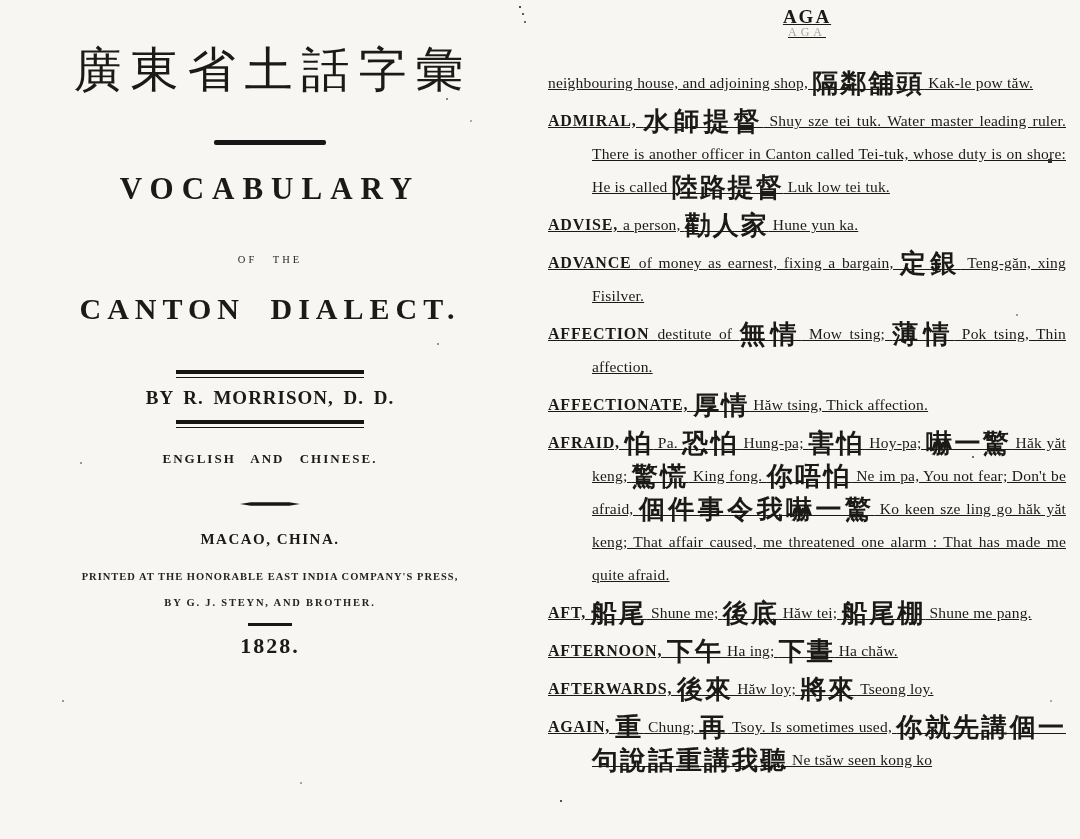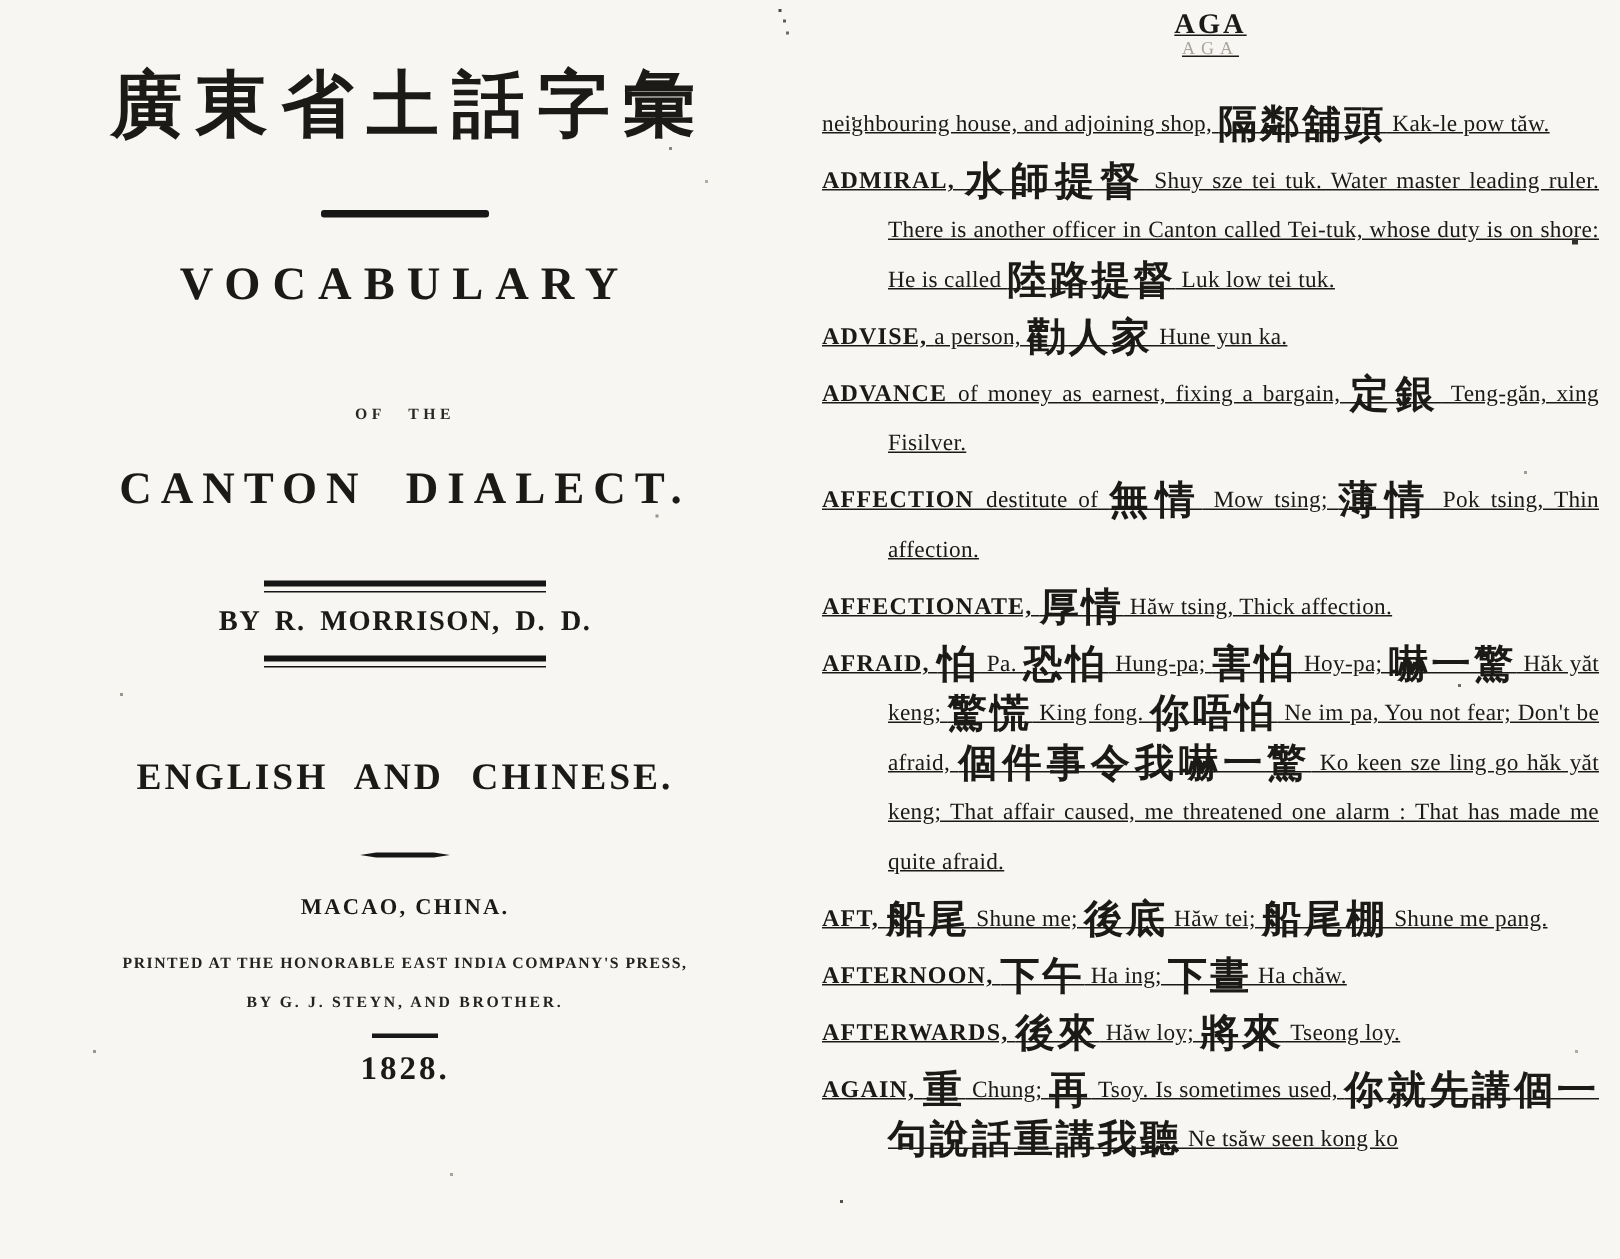--- a/index.html
+++ b/index.html
@@ -11,48 +11,48 @@
     position:relative;
   }
   .spread{display:flex;width:1080px;height:839px;}
   
   .page-left{
     width:540px;box-sizing:border-box;
     text-align:center;position:relative;
     padding-top:38px;
   }
   .zh-title{
-    font-size:48px;font-weight:bold;letter-spacing:9px;
+    font-size:48px;font-weight:normal;letter-spacing:9px;
     white-space:nowrap;margin-left:6px;text-align:center;
   }
   .rule-thick{
     width:112px;height:5px;background:#171717;
     margin:38px auto 0 auto;border-radius:2px;
   }
   .t-vocabulary{
     margin-top:26px;font-size:31px;font-weight:bold;
     letter-spacing:8px;
   }
   .t-ofthe{
-    margin-top:64px;font-size:10.5px;font-weight:bold;
+    margin-top:47px;font-size:10.5px;font-weight:normal;
     letter-spacing:3px;word-spacing:10px;color:#2a2823;
   }
   .t-canton{
     margin-top:27px;font-size:30px;font-weight:bold;
     letter-spacing:6px;word-spacing:12px;
   }
   .rule-double{
     width:188px;margin:44px auto 0 auto;
     border-top:4px solid #151515;border-bottom:1px solid #151515;
     height:3px;
   }
   .rule-double.second{margin-top:11px;}
   .t-byline{margin-top:9px;font-size:19px;font-weight:bold;letter-spacing:1px;word-spacing:4px;}
   .t-part{margin-top:30px;font-size:19px;font-weight:bold;letter-spacing:2px;word-spacing:8px;}
-  .t-langs{margin-top:60px;font-size:25px;font-weight:bold;letter-spacing:2px;word-spacing:10px;}
+  .t-langs{margin-top:23px;font-size:13px;font-weight:bold;letter-spacing:2px;word-spacing:10px;}
   .rule-diamond{
     width:60px;height:6px;background:#171717;margin:34px auto 0 auto;
     clip-path:polygon(0 50%,18% 22%,82% 22%,100% 50%,82% 78%,18% 78%);
   }
   .t-place{margin-top:24px;font-size:15px;font-weight:bold;letter-spacing:1.5px;}
   .t-imprint1{margin-top:23px;font-size:10.5px;font-weight:bold;letter-spacing:1px;color:#25231f;}
   .t-imprint2{margin-top:15px;font-size:10.5px;font-weight:bold;letter-spacing:1.8px;color:#25231f;}
   .rule-short{width:44px;height:3px;background:#171717;margin:15px auto 0 auto;}
   .t-year{margin-top:7px;font-size:22px;letter-spacing:2px;font-weight:bold;}
   

